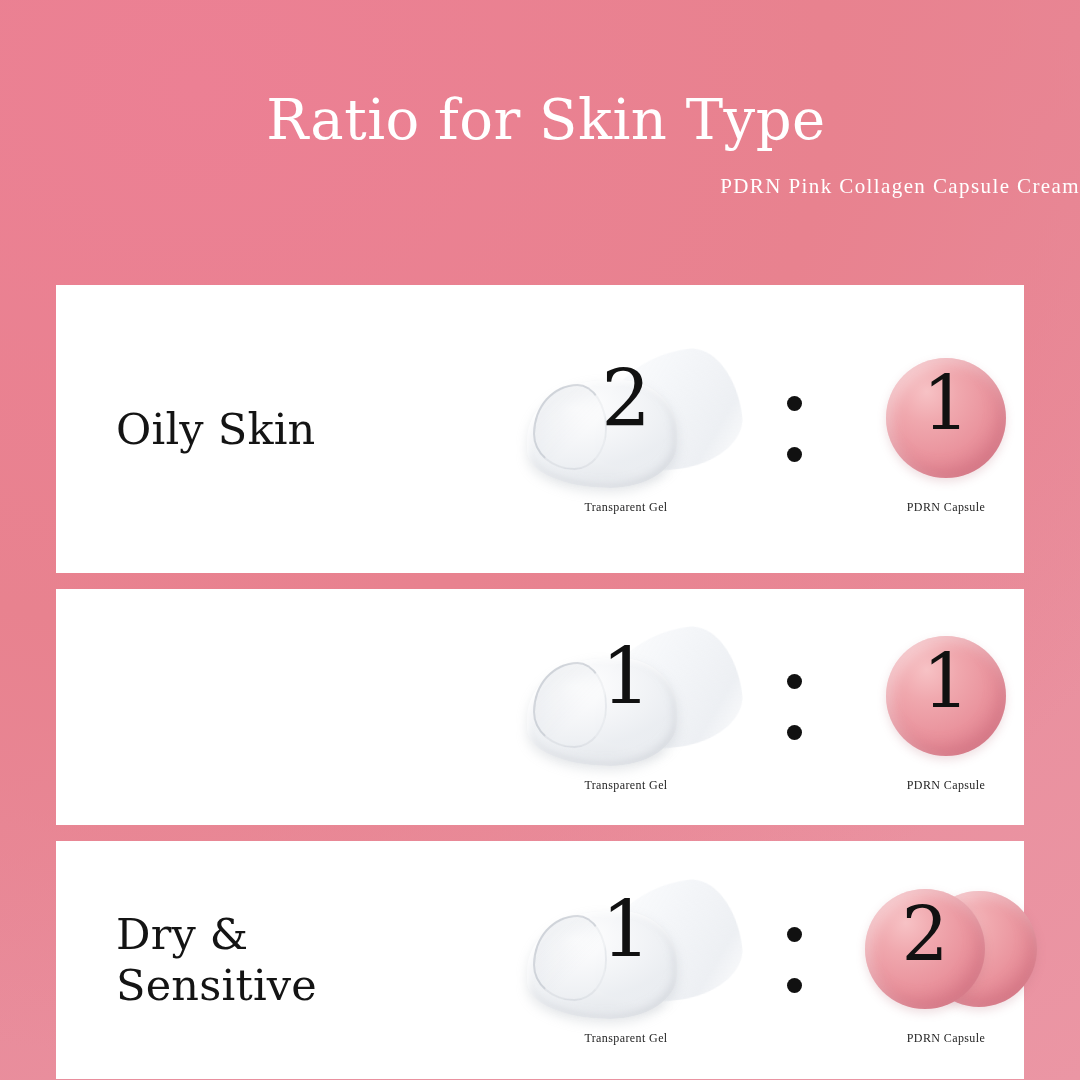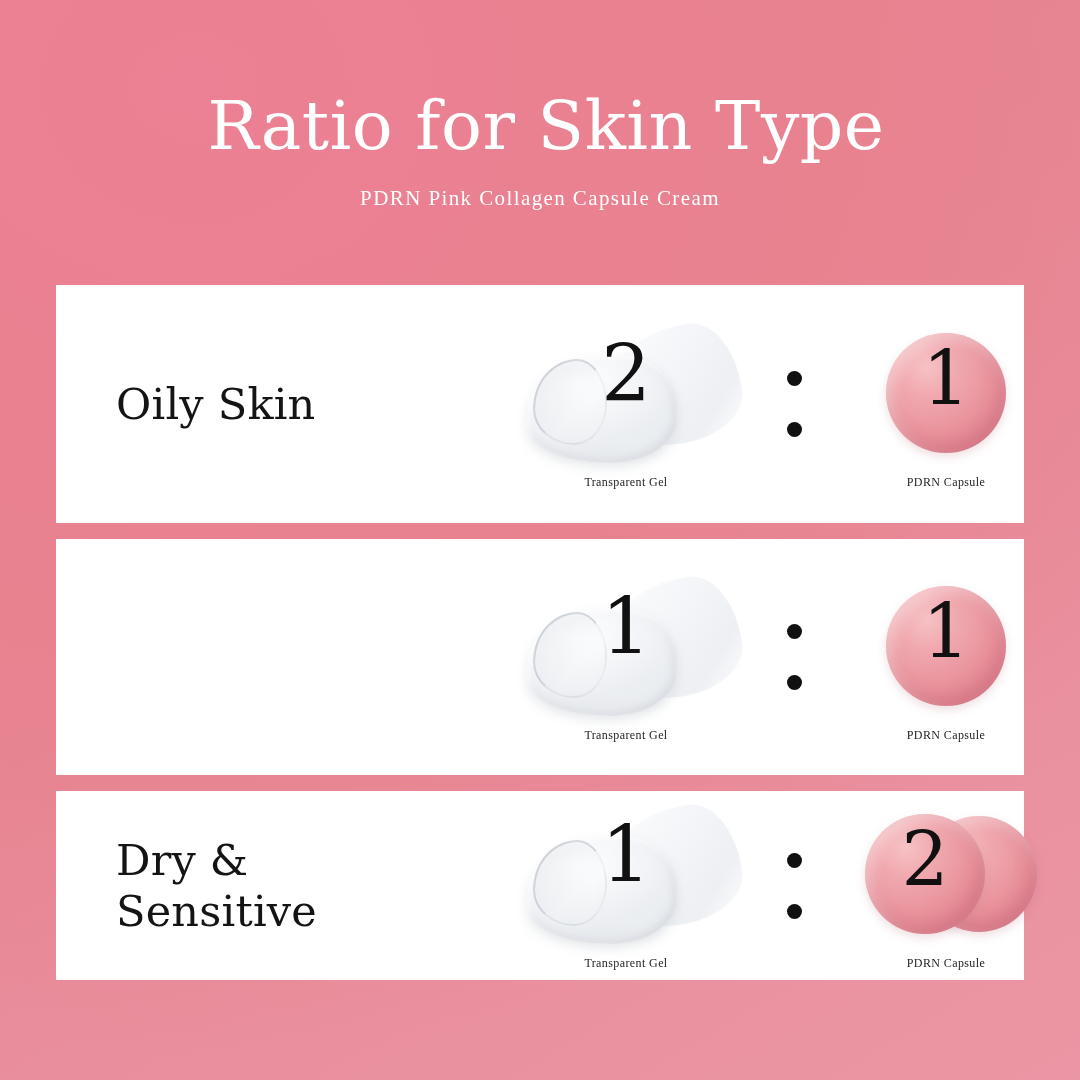--- a/index.html
+++ b/index.html
@@ -21,53 +21,54 @@
   
   .header {
     position:absolute;
     top:0; left:0; right:0;
     text-align:center;
     padding-top:92px;
   }
   .title {
     font-family:"DejaVu Serif", "Liberation Serif", serif;
     font-weight:400;
-    font-size:68px;
+    font-size:56px;
     line-height:1.0;
     color:#ffffff;
     letter-spacing:0.5px;
     padding-left:12px;
   }
   .subtitle {
     margin-top:26px;
     font-family:"Liberation Serif", serif;
     font-weight:400;
     font-size:21px;
     letter-spacing:1.4px;
     color:#ffffff;
+    text-align:right;
   }
 
   
   .cards {
     position:absolute;
     left:56px;
     top:285px;
     width:968px;
   }
   .card {
     background:#ffffff;
     width:968px;
     display:flex;
     align-items:center;
     position:relative;
     margin-bottom:16px;
   }
-  .card-1 { height:238px; }
+  .card-1 { height:288px; }
   .card-2 { height:236px; }
-  .card-3 { height:189px; margin-bottom:0; }
+  .card-3 { height:238px; margin-bottom:0; }
 
   
   .skin-label {
     position:absolute;
     left:60px;
     font-family:"DejaVu Serif", "Liberation Serif", serif;
     font-weight:400;
     font-size:43px;
     line-height:1.18;
     color:#141414;

